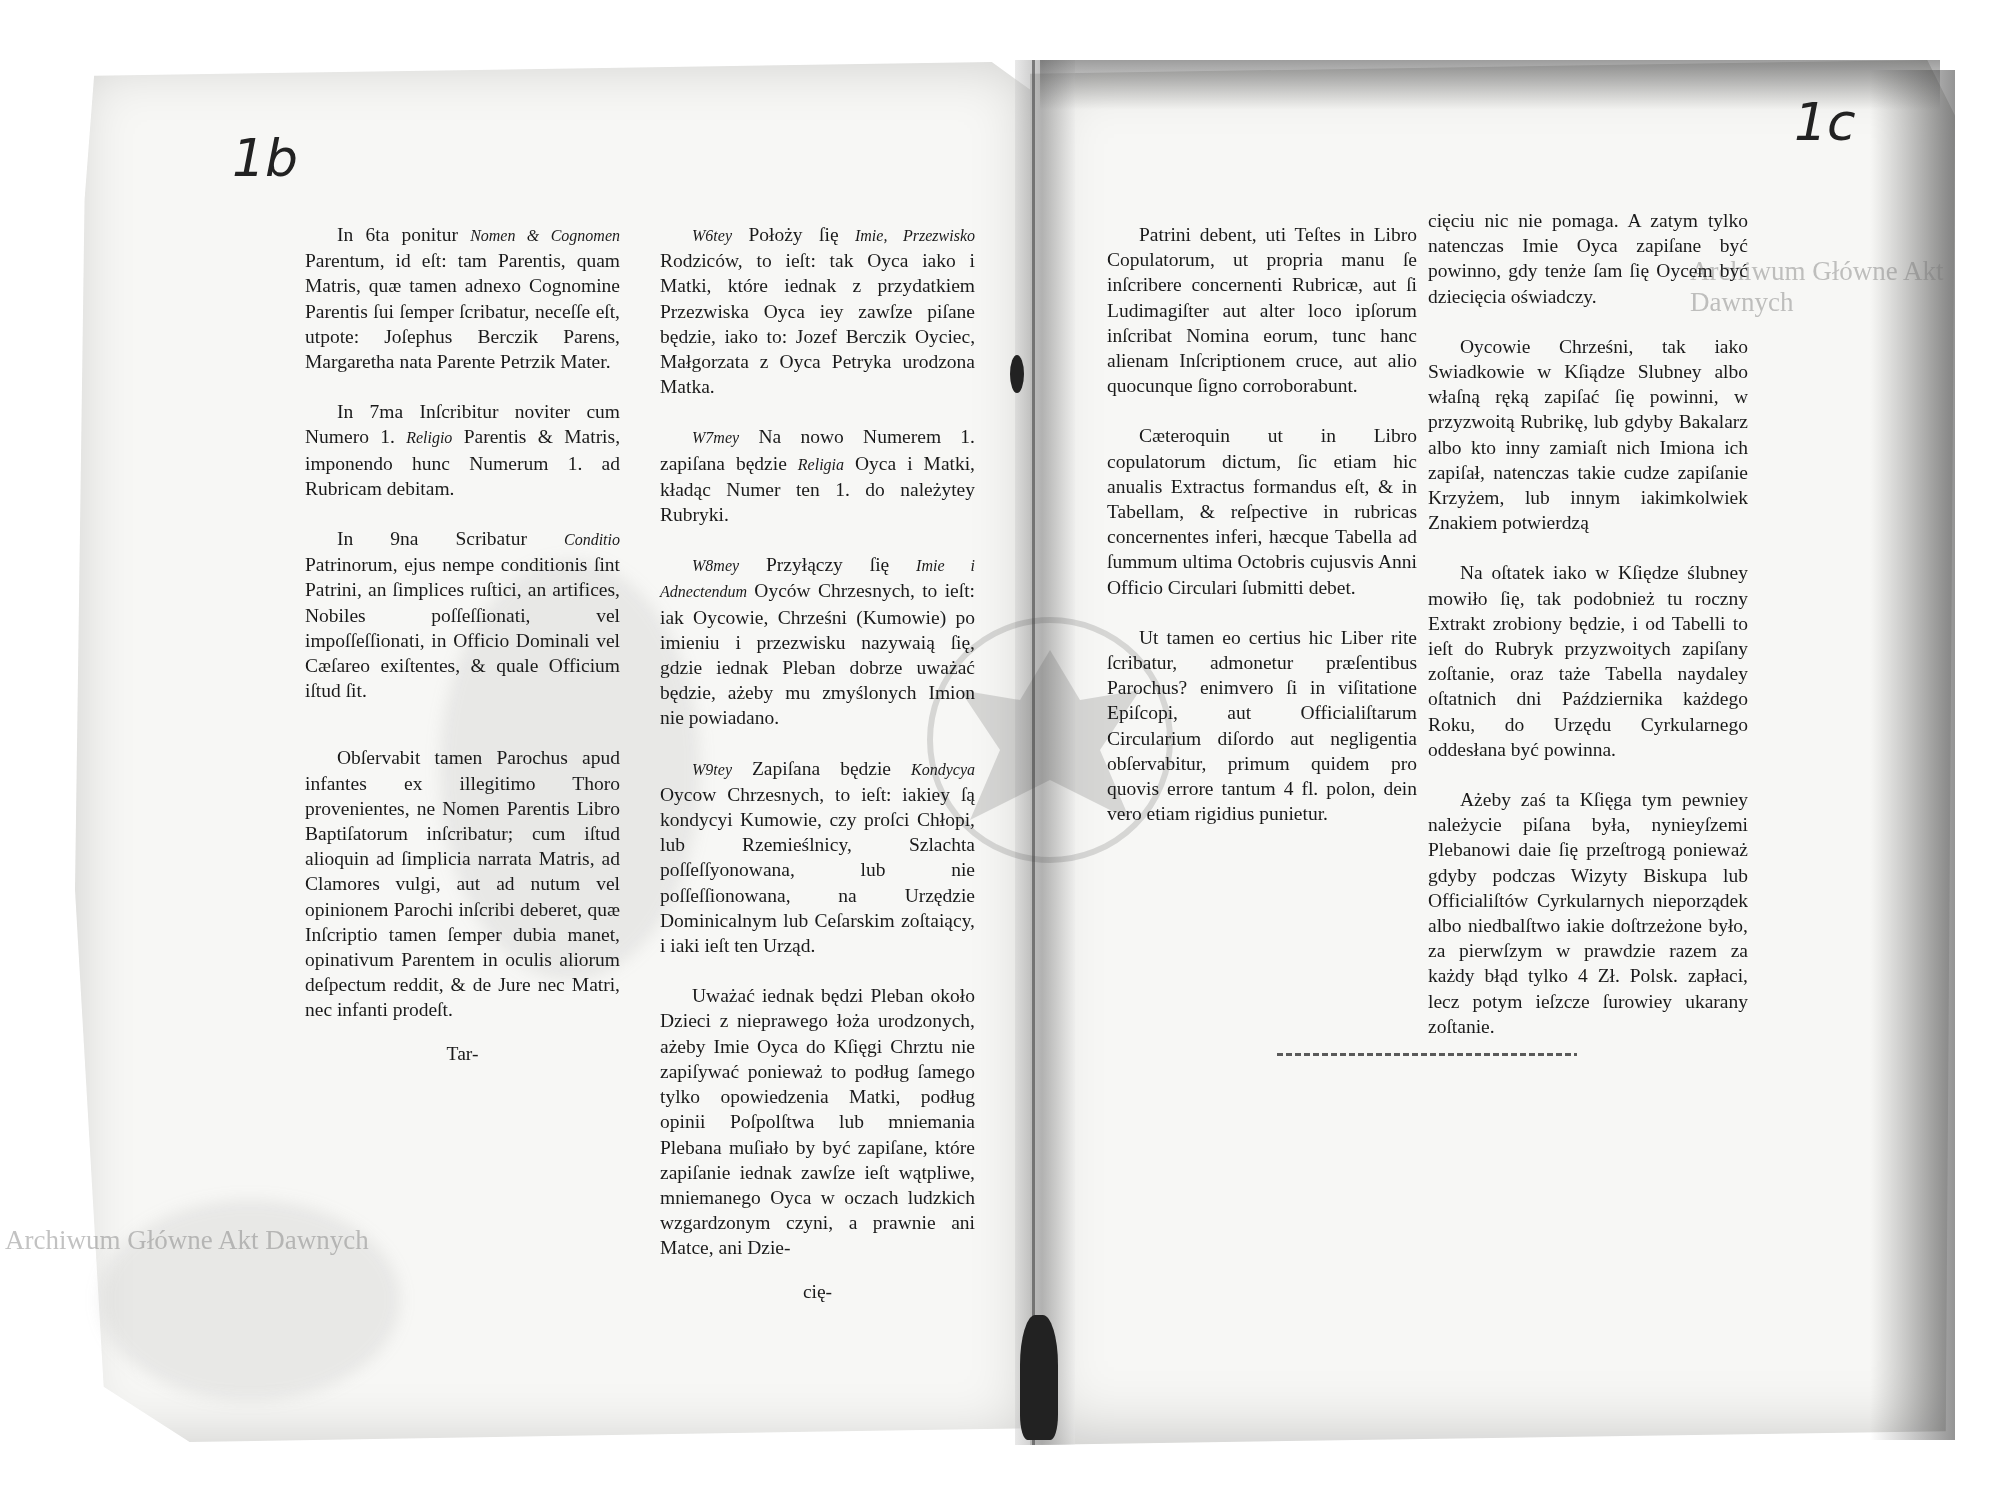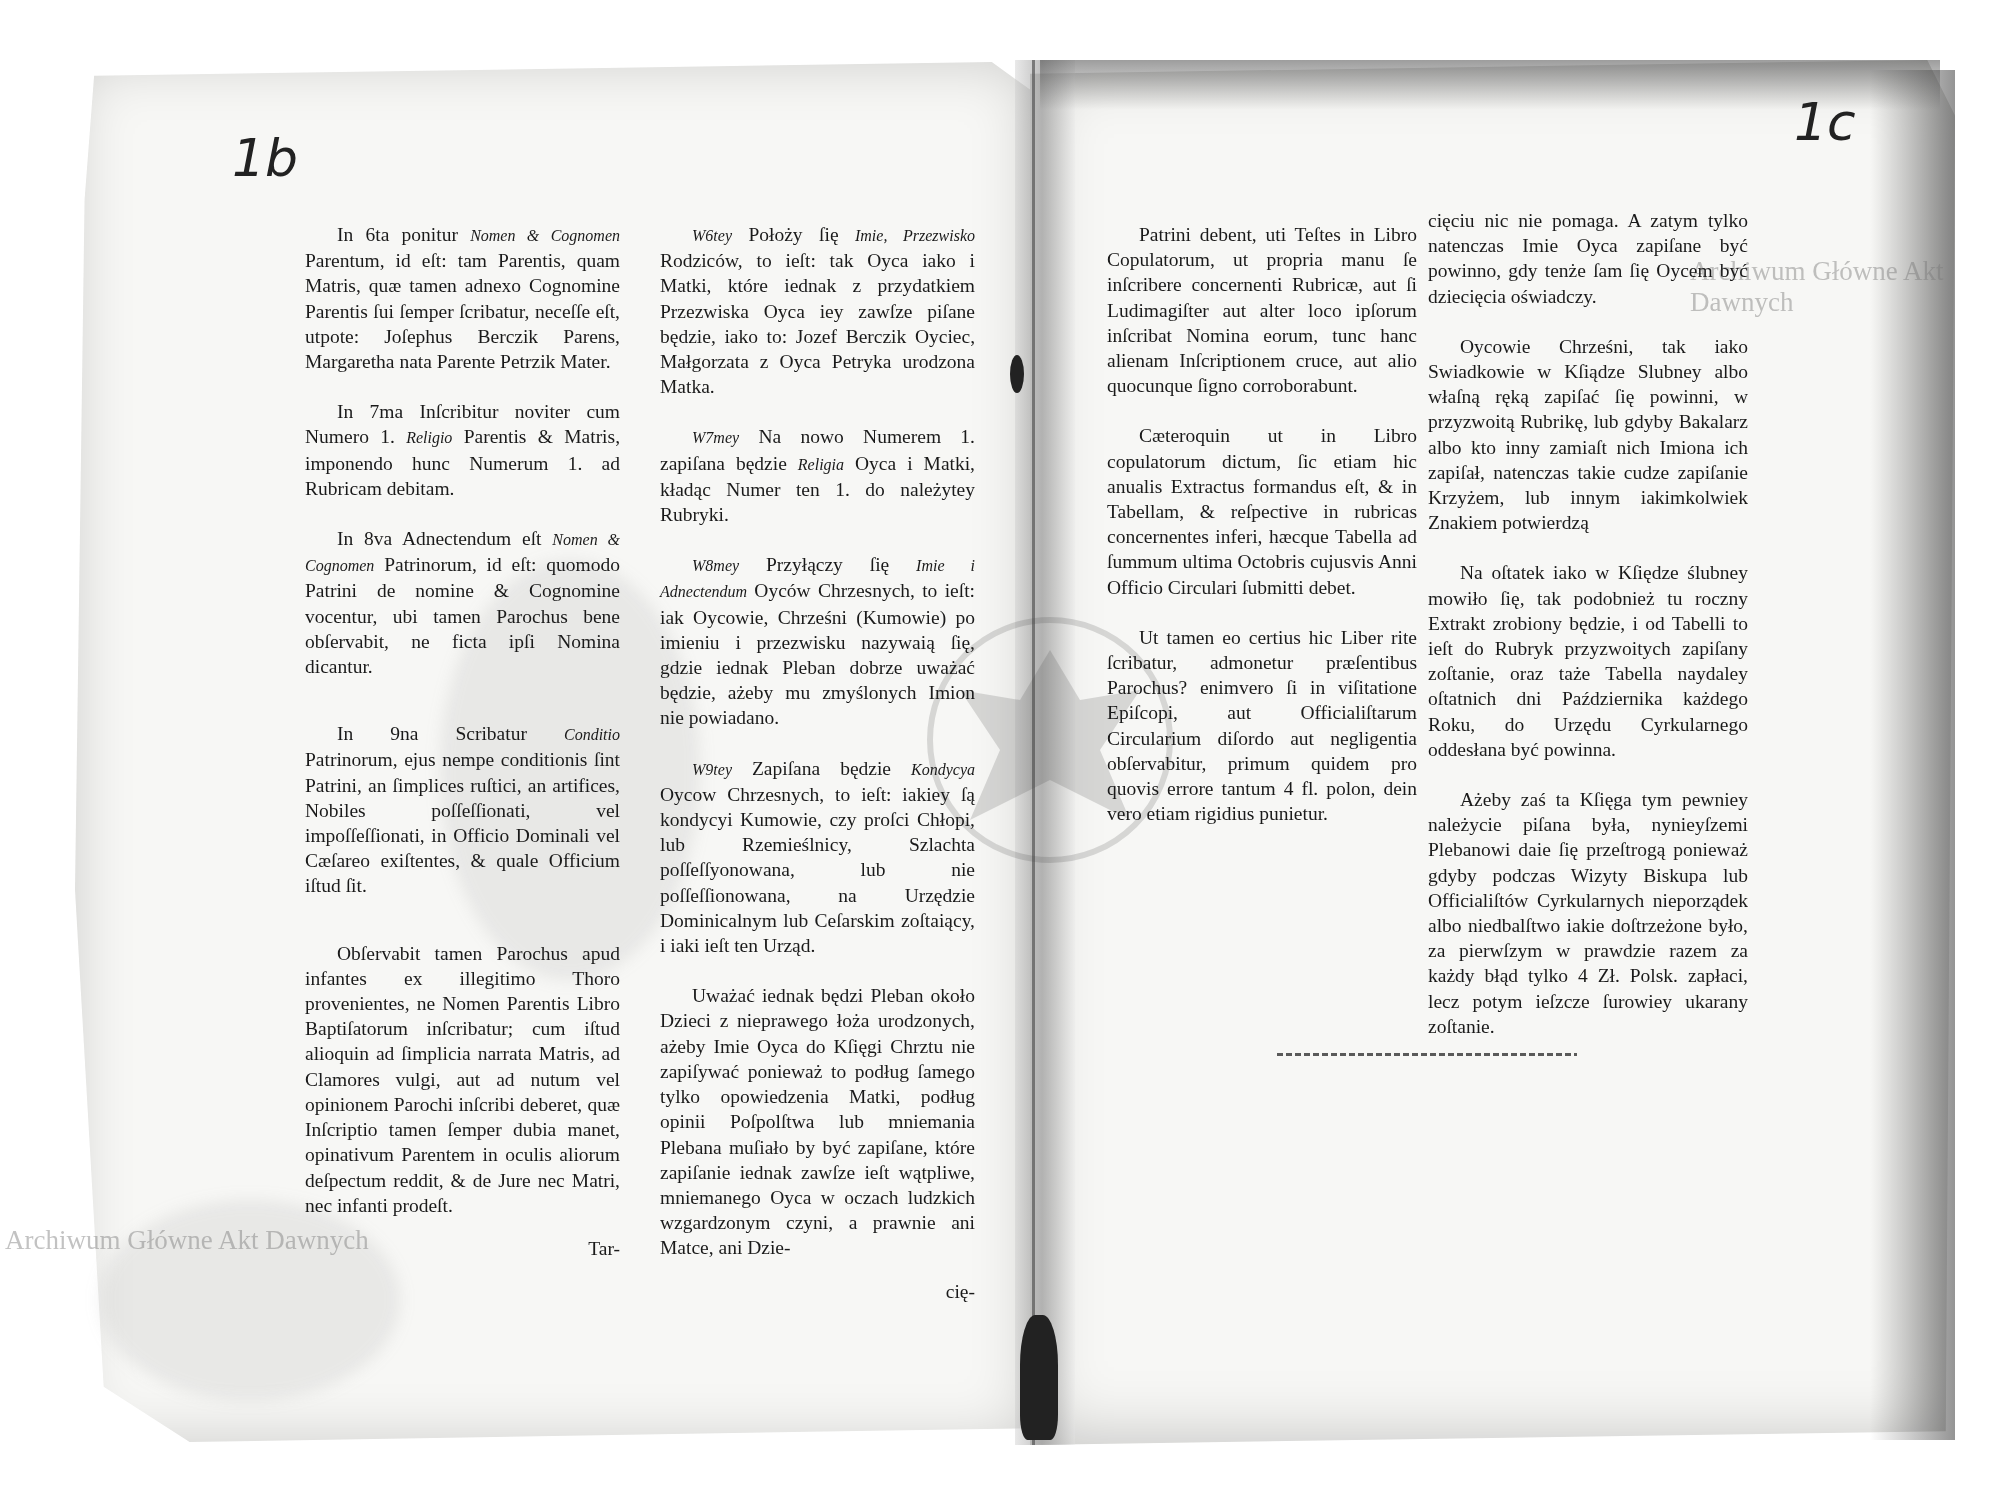--- a/index.html
+++ b/index.html
@@ -13,21 +13,21 @@
      clip-path: polygon(0% 1%, 97% 0%, 100% 4%, 99% 99%, 0% 100%);
      box-shadow: inset 0 0 70px rgba(0,0,0,0.25); }
   .edge-dark { position:absolute; background:linear-gradient(90deg, rgba(0,0,0,0) 0%, rgba(60,60,60,0.55) 100%); }
   .gutter { position:absolute; left:1015px; top:60px; width:60px; height:1385px;
      background:linear-gradient(90deg, rgba(200,200,200,0.4), rgba(140,140,140,0.55) 45%, rgba(230,230,230,0.3)); }
   .gutter-line { position:absolute; left:1032px; top:60px; width:3px; height:1385px; background:#555; opacity:0.7; }
   .stain { position:absolute; border-radius:50%; background:rgba(120,120,120,0.12); filter:blur(8px); }
   .col { position:absolute; font-size:19.5px; line-height:25.2px; text-align:justify; }
   .col p { margin:0 0 25px 0; text-indent:32px; }
   .col p.tight { margin-bottom:18px; }
-  .col p.catch { text-align:right; text-indent:0; margin:0; }
+  .col p.catch { text-align:center; text-indent:0; margin:0; }
   .it { font-style:italic; font-size:16px; }
   .b { font-weight:bold; }
   .folio { position:absolute; font-family:"DejaVu Sans",sans-serif; font-style:italic; color:#222; font-size:52px; }
   .watermark-text { position:absolute; font-family:"Liberation Serif",serif; color:rgba(120,120,120,0.45); font-size:27px; }
   .stamp { position:absolute; left:920px; top:560px; width:260px; height:360px; opacity:0.18; }
   .rule { position:absolute; left:1277px; top:1053px; width:300px; height:3px;
      background:repeating-linear-gradient(90deg,#333 0 6px, transparent 6px 9px); opacity:0.8; }
   .clasp { position:absolute; background:#222; border-radius:40% 40% 20% 20%; }
 </style>
 </head>
@@ -51,21 +51,20 @@
 
 <div class="folio" style="left:232px;top:128px;">1b</div>
 <div class="folio" style="left:1794px;top:92px;text-align:center;">1c</div>
 
 <div class="watermark-text" style="left:5px;top:1225px;">Archiwum Główne Akt Dawnych</div>
 <div class="watermark-text" style="left:1690px;top:256px;">Archiwum Główne Akt Dawnych</div>
 
 <div class="col" style="left:305px;top:222px;width:315px;">
   <p><span>In 6ta ponitur </span><span class="it">Nomen &amp; Cognomen</span> <span>Parentum, id eſt: tam Parentis, quam Matris, quæ tamen adnexo Cognomine Parentis ſui ſemper ſcribatur, neceſſe eſt, utpote: Joſephus Berczik Parens, Margaretha nata Parente Petrzik Mater.</span></p>
   <p><span>In 7ma Inſcribitur noviter cum Numero 1. </span><span class="it">Religio</span><span> Parentis &amp; Matris, imponendo hunc Numerum 1. ad Rubricam debitam.</span></p>
-  <p style="margin-bottom:42px"><span>In 8va Adnectendum eſt </span><span class="it">Nomen &amp; Cognomen</span><span> Patrinorum, id eſt: quomodo Patrini de nomine &amp; Cognomine vocentur, ubi tamen Parochus bene obſervabit, ne ficta ipſi Nomina dicantur.</span></p>
   <p style="margin-bottom:42px"><span>In 9na Scribatur </span><span class="it">Conditio</span><span> Patrinorum, ejus nempe conditionis ſint Patrini, an ſimplices ruſtici, an artifices, Nobiles poſſeſſionati, vel impoſſeſſionati, in Officio Dominali vel Cæſareo exiſtentes, &amp; quale Officium iſtud ſit.</span></p>
   <p class="tight"><span>Obſervabit tamen Parochus apud infantes ex illegitimo Thoro provenientes, ne Nomen Parentis Libro Baptiſatorum inſcribatur; cum iſtud alioquin ad ſimplicia narrata Matris, ad Clamores vulgi, aut ad nutum vel opinionem Parochi inſcribi deberet, quæ Inſcriptio tamen ſemper dubia manet, opinativum Parentem in oculis aliorum deſpectum reddit, &amp; de Jure nec Matri, nec infanti prodeſt.</span></p>
   <p class="catch">Tar-</p>
 </div>
 
 <div class="col" style="left:660px;top:222px;width:315px;">
   <p><span class="it">W6tey</span><span> Położy ſię </span><span class="it">Imie, Przezwisko</span><span> Rodziców, to ieſt: tak Oyca iako i Matki, które iednak z przydatkiem Przezwiska Oyca iey zawſze piſane będzie, iako to: Jozef Berczik Oyciec, Małgorzata z Oyca Petryka urodzona Matka.</span></p>
   <p><span class="it">W7mey</span><span> Na nowo Numerem 1. zapiſana będzie </span><span class="it">Religia</span><span> Oyca i Matki, kładąc Numer ten 1. do należytey Rubryki.</span></p>
   <p><span class="it">W8mey</span><span> Przyłączy ſię </span><span class="it">Imie i Adnectendum</span><span> Oyców Chrzesnych, to ieſt: iak Oycowie, Chrześni (Kumowie) po imieniu i przezwisku nazywaią ſię, gdzie iednak Pleban dobrze uważać będzie, ażeby mu zmyślonych Imion nie powiadano.</span></p>
   <p><span class="it">W9tey</span><span> Zapiſana będzie </span><span class="it">Kondycya</span><span> Oycow Chrzesnych, to ieſt: iakiey ſą kondycyi Kumowie, czy proſci Chłopi, lub Rzemieślnicy, Szlachta poſſeſſyonowana, lub nie poſſeſſionowana, na Urzędzie Dominicalnym lub Ceſarskim zoſtaiący, i iaki ieſt ten Urząd.</span></p>

